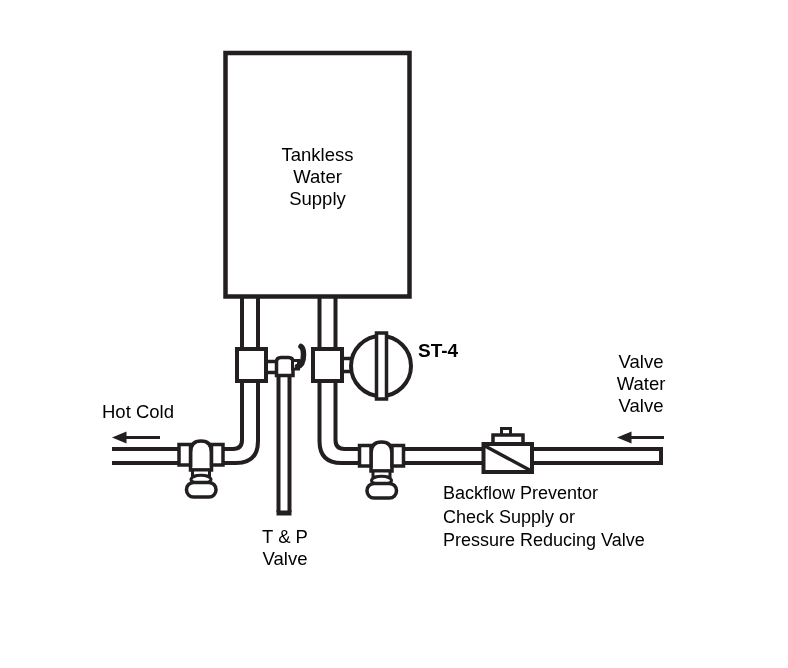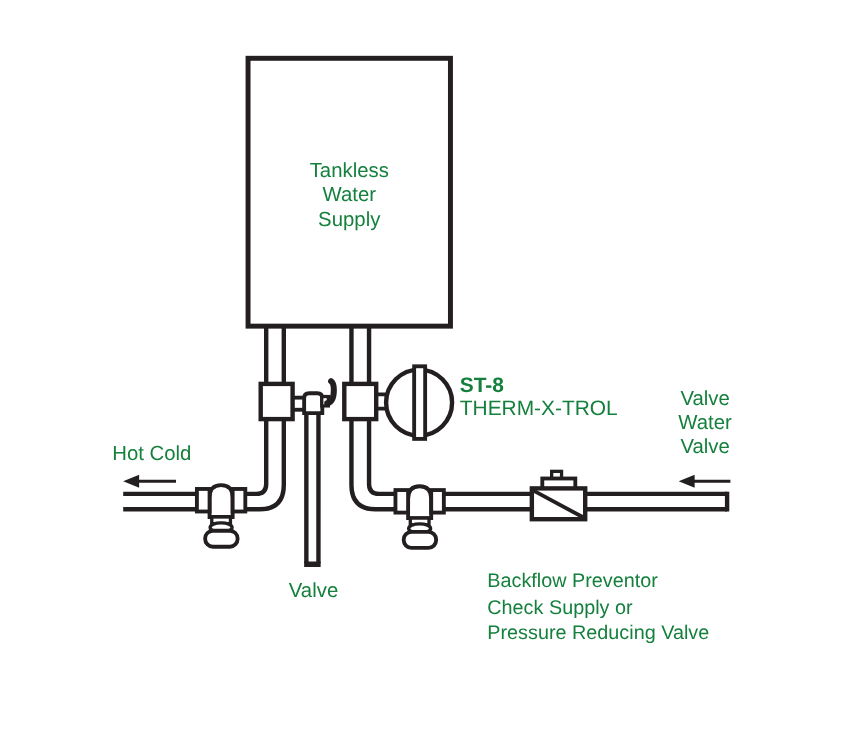--- a/index.html
+++ b/index.html
@@ -5,30 +5,30 @@
   html,body{margin:0;padding:0;background:#ffffff;}
   #stage{
     position:relative;
     width:788px;height:668px;
     background:#ffffff;
     font-family:"Liberation Sans", sans-serif;
     color:#231f20;
     overflow:hidden;
   }
   #diagram-svg{position:absolute;left:0;top:0;}
-  .lbl{position:absolute;font-size:18.5px;line-height:22px;color:#15803d;white-space:nowrap;}
+  .lbl{position:absolute;font-size:18.5px;line-height:22px;color:#000000;white-space:nowrap;}
   .lbl span{display:block;}
   .center{text-align:center;}
   .bold{font-weight:bold;}
   #heater-label{left:226px;top:144px;width:183px;}
   #hot-water-label{left:88px;top:401px;width:100px;}
   #cold-water-label{left:591px;top:351px;width:100px;}
   #st1-label{left:418px;top:340px;font-size:19px;}
   #therm-label{left:418px;top:361px;font-size:19px;}
-  #backflow-label{left:443px;top:482px;font-size:18px;line-height:23.5px;margin-top:35px;}
+  #backflow-label{left:443px;top:482px;font-size:18px;line-height:23.5px;}
   #tp-label{left:235px;top:526px;width:100px;line-height:21.5px;}
 </style>
 </head>
 <body>
 
 <div id="stage">
 
   <svg id="diagram-svg" width="788" height="668" viewBox="0 0 788 668">
     <g fill="none" stroke="#231f20" stroke-width="4">
 
@@ -107,27 +107,27 @@
   </div>
 
   <div id="hot-water-label" class="lbl center">Hot Cold</div>
 
   <div id="cold-water-label" class="lbl center">
     <span>Valve</span>
     <span>Water</span>
     <span>Valve</span>
   </div>
 
-  <div id="st1-label" class="lbl bold">ST-8</div>
+  <div id="st1-label" class="lbl bold">ST-4</div>
 
-  <div id="therm-label" class="lbl">THERM-X-TROL</div>
 
   <div id="backflow-label" class="lbl">
     <span>Backflow Preventor</span>
     <span>Check Supply or</span>
     <span>Pressure Reducing Valve</span>
   </div>
 
   <div id="tp-label" class="lbl center">
+    <span>T &amp; P</span>
     <span>Valve</span>
   </div>
 
 </div>
 
 </body></html>

